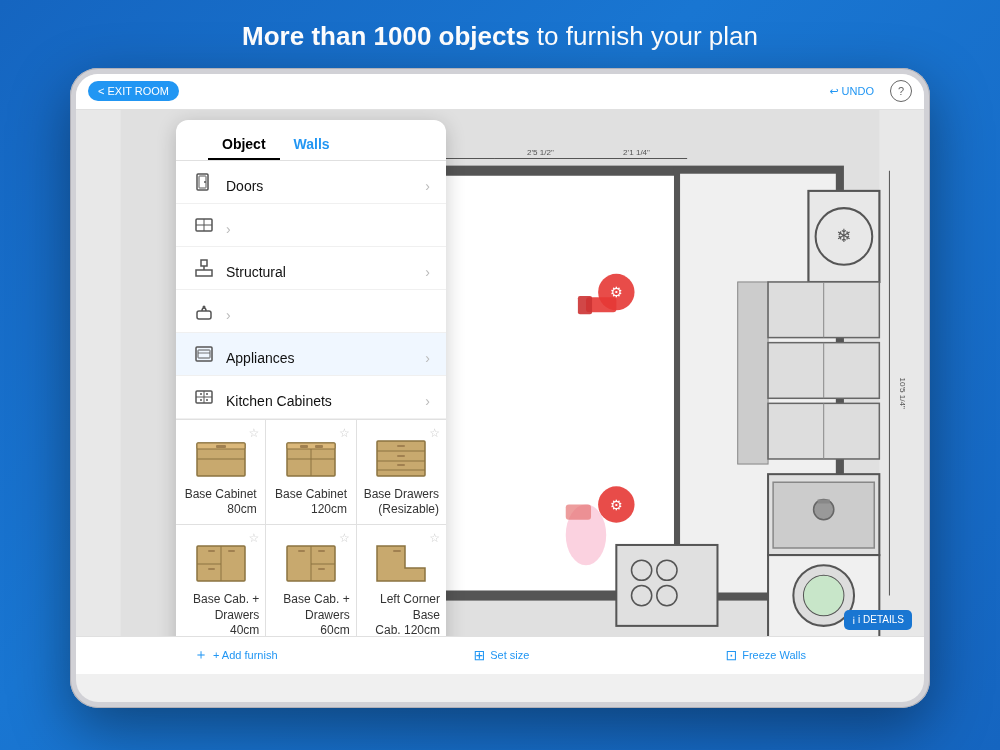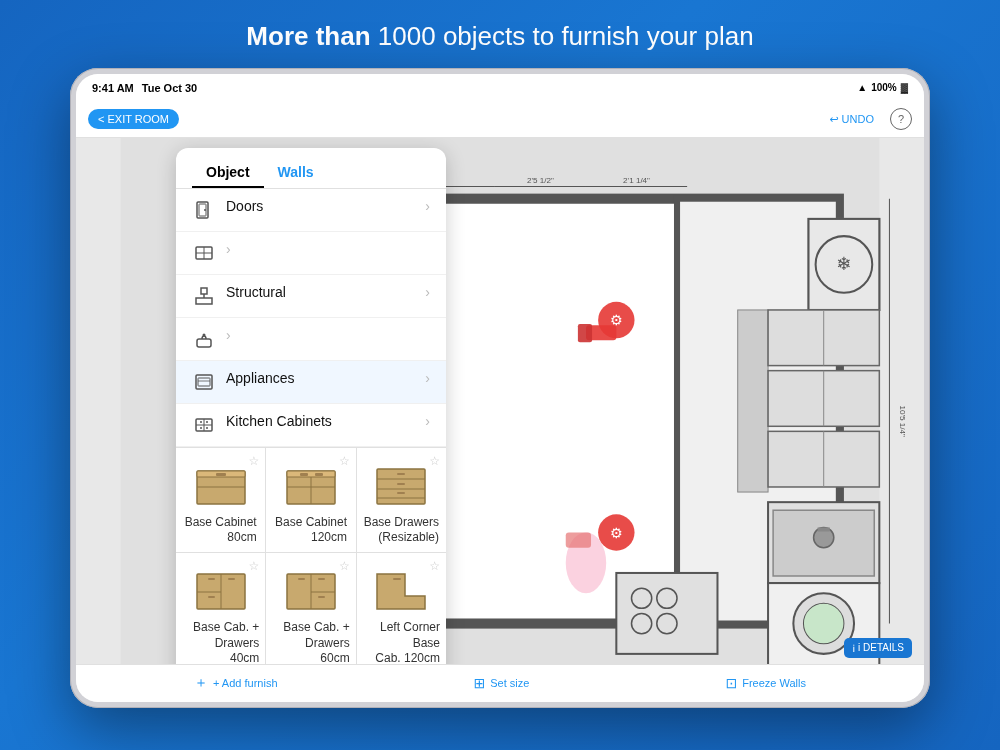--- a/index.html
+++ b/index.html
@@ -135,40 +135,40 @@
       background: white;
       border-radius: 12px;
       box-shadow: 0 4px 20px rgba(0,0,0,0.2);
       z-index: 50;
       overflow: hidden;
     }
 
     .panel-tabs {
       display: flex;
       border-bottom: 1px solid #e0e0e0;
-      padding: 10px 16px 0;
+      padding: 10px 32px 0;
     }
     .panel-tab {
       padding: 6px 14px;
       font-size: 14px;
       font-weight: 600;
       cursor: pointer;
       border-bottom: 2px solid transparent;
     }
     .panel-tab.active {
       color: #000;
       border-bottom-color: #000;
     }
     .panel-tab.inactive {
       color: #2196f3;
     }
 
     .menu-item {
       display: flex;
-      align-items: flex-start;
+      align-items: flex-end;
       padding: 9px 16px;
       border-bottom: 1px solid #f0f0f0;
       cursor: pointer;
     }
     .menu-icon {
       width: 24px;
       height: 24px;
       margin-right: 10px;
       display: flex;
       align-items: center;
@@ -256,38 +256,27 @@
       position: absolute;
       top: 0; left: 0;
       width: 100%; height: 100%;
     }
   </style>
 </head>
 <body>
 
 <div style="text-align:center; padding-top: 20px; margin-bottom: 14px;">
   <span class="header-text">
-    <strong>More than </strong><strong style="font-weight:400;">1000 objects</strong><span> to furnish your plan</span>
+    <strong>More than </strong><strong style="font-weight:700;">1000 objects</strong><span> to furnish your plan</span>
   </span>
 </div>
 
 <div class="ipad-frame">
   <div class="ipad-screen">
 
-    <div class="status-bar">
-      <div class="status-left">
-        <span>9:41 AM</span>
-        <span>Tue Oct 30</span>
-      </div>
-      <div class="status-right">
-        <span>▲</span>
-        <span>100%</span>
-        <span>▓</span>
-      </div>
-    </div>
 
     <div class="top-toolbar">
       <button class="exit-room-btn">
         <span>&lt; EXIT ROOM</span>
       </button>
       <div class="undo-btn">
         <span>↩</span>
         <span>UNDO</span>
       </div>
       <div class="help-btn">

